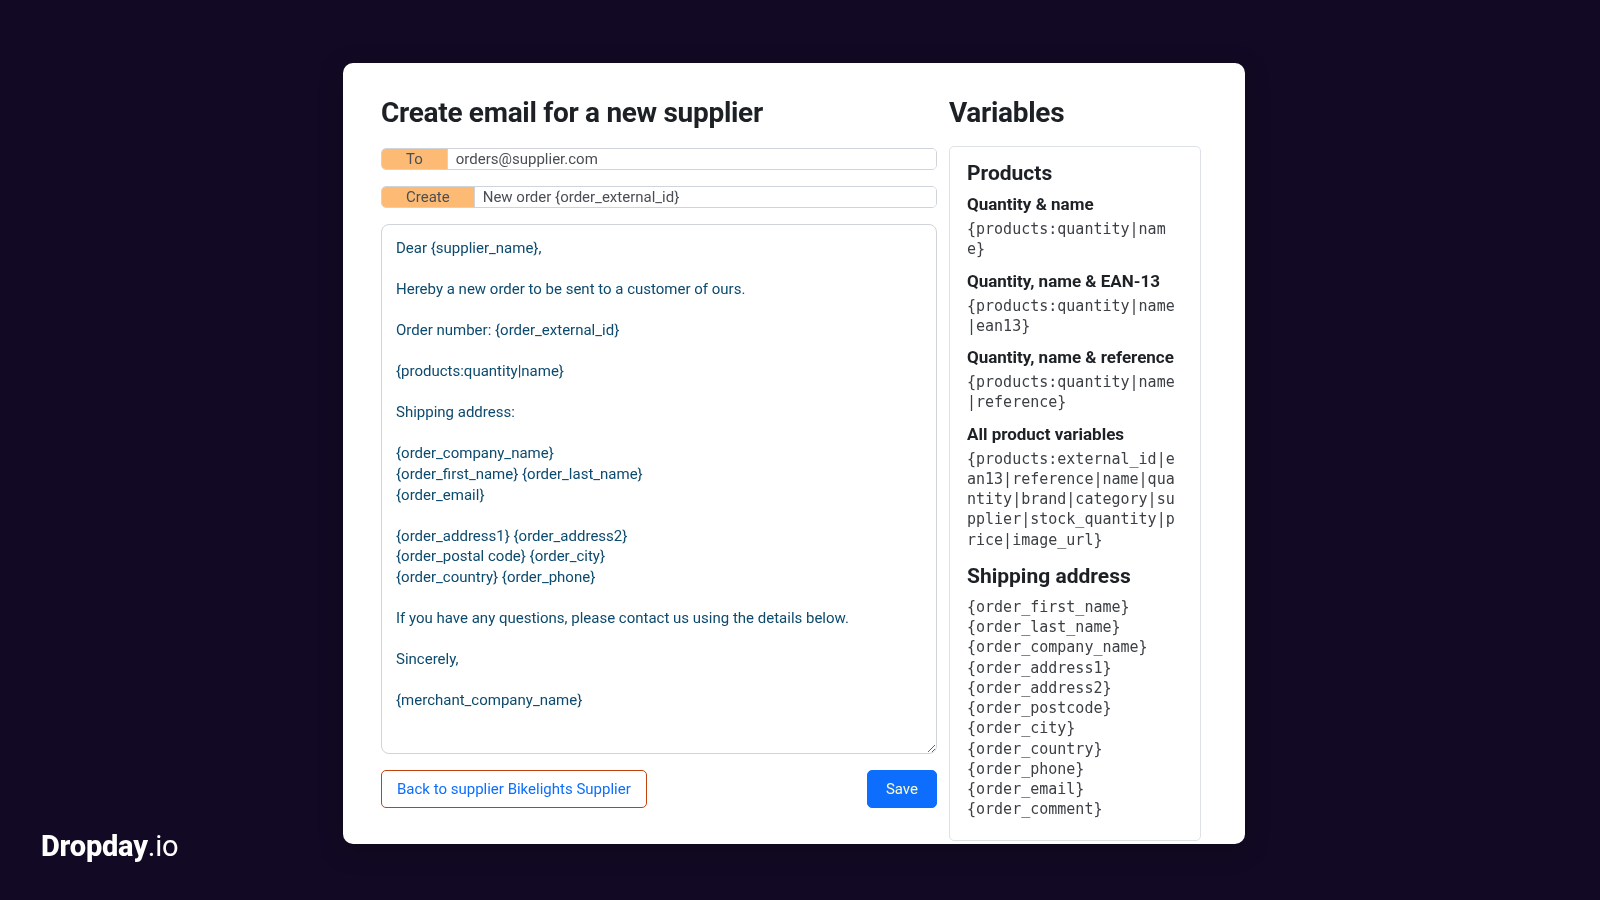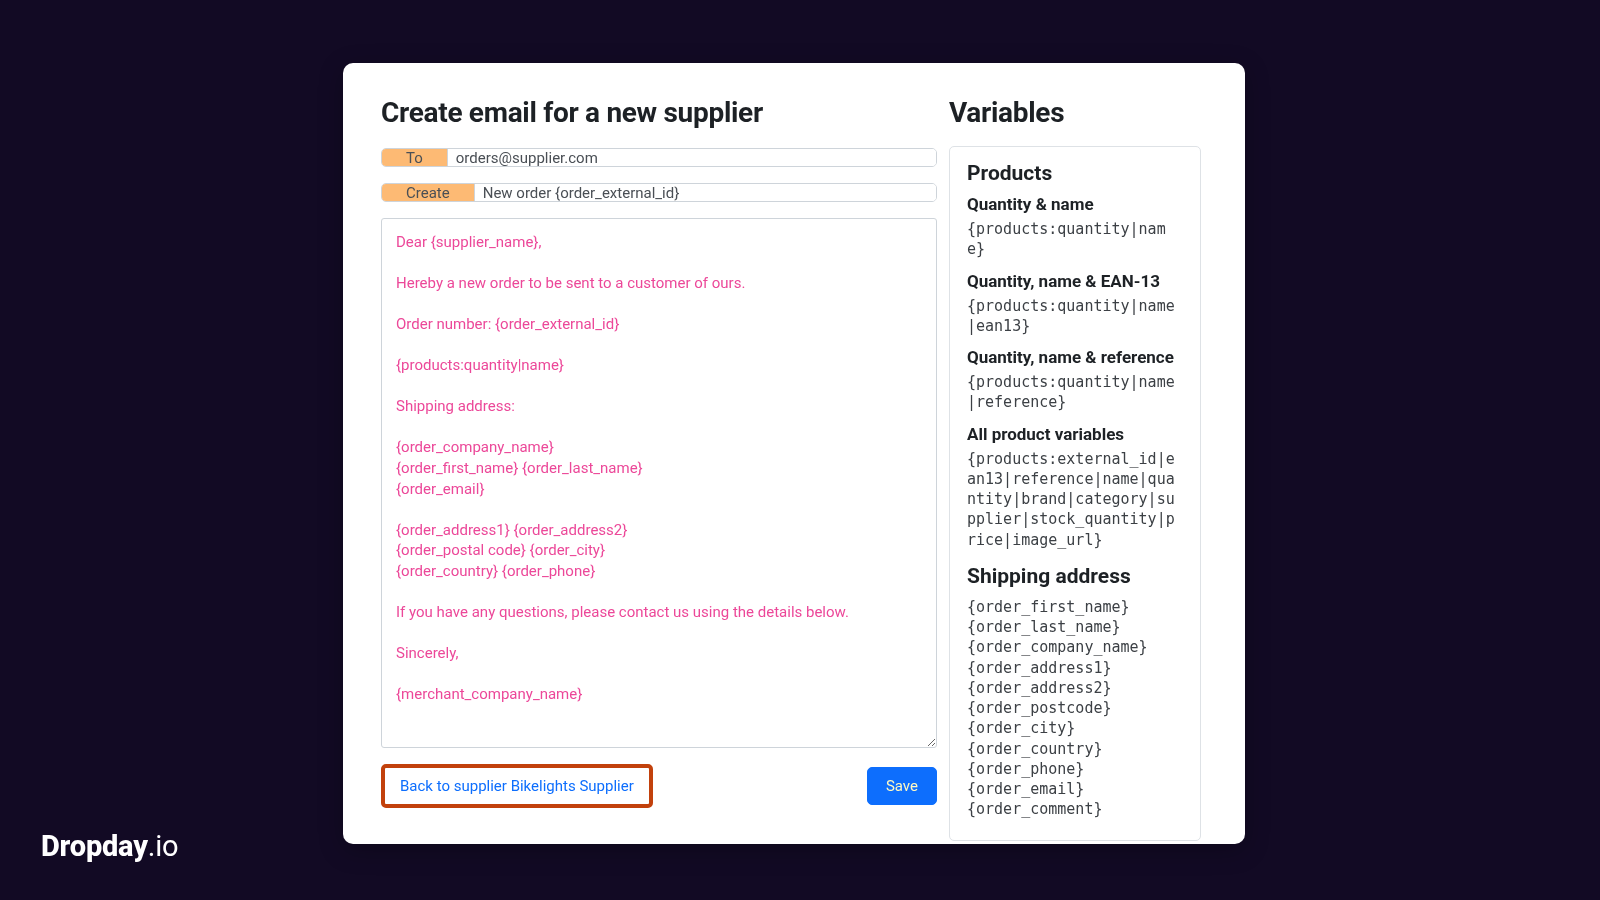--- a/index.html
+++ b/index.html
@@ -58,25 +58,25 @@
     padding: 0 8px;
     font-size: 15px;
     color: #4a4f55;
     background: #fff;
     font-family: inherit;
   }
 
   .body-area {
     flex: 1;
     border: 1px solid #ced4da;
-    border-radius: 3px;
+    border-radius: 8px;
     padding: 13px 14px;
     font-size: 15px;
     line-height: 1.37;
-    color: #ec4899;
+    color: #0c4a6e;
     resize: both;
     overflow: auto;
     white-space: pre-wrap;
     font-family: inherit;
     outline: none;
     min-height: 530px;
   }
 
   .button-row {
     display: flex;
@@ -86,21 +86,21 @@
   }
   .btn {
     font-size: 15px;
     border-radius: 5px;
     padding: 9px 15px;
     cursor: pointer;
     font-family: inherit;
     background: #fff;
     line-height: 1.2;
   }
-  .btn-outline-blue { border: 4px solid #c2410c; color: #0d6efd; text-align: right; }
+  .btn-outline-blue { border: 1px solid #c2410c; color: #0d6efd; text-align: right; }
   .btn-outline-green { border: 1px solid #198754; color: #198754; }
   .btn-blue { background: #0d6efd; border: 1px solid #0d6efd; color: #fef9c3; margin-left: auto; padding: 9px 18px; }
 
   h1.vars-title {
     font-size: 28px;
     font-weight: 700;
     color: #1d2125;
     margin-bottom: 17px;
     letter-spacing: -0.3px;
   }

